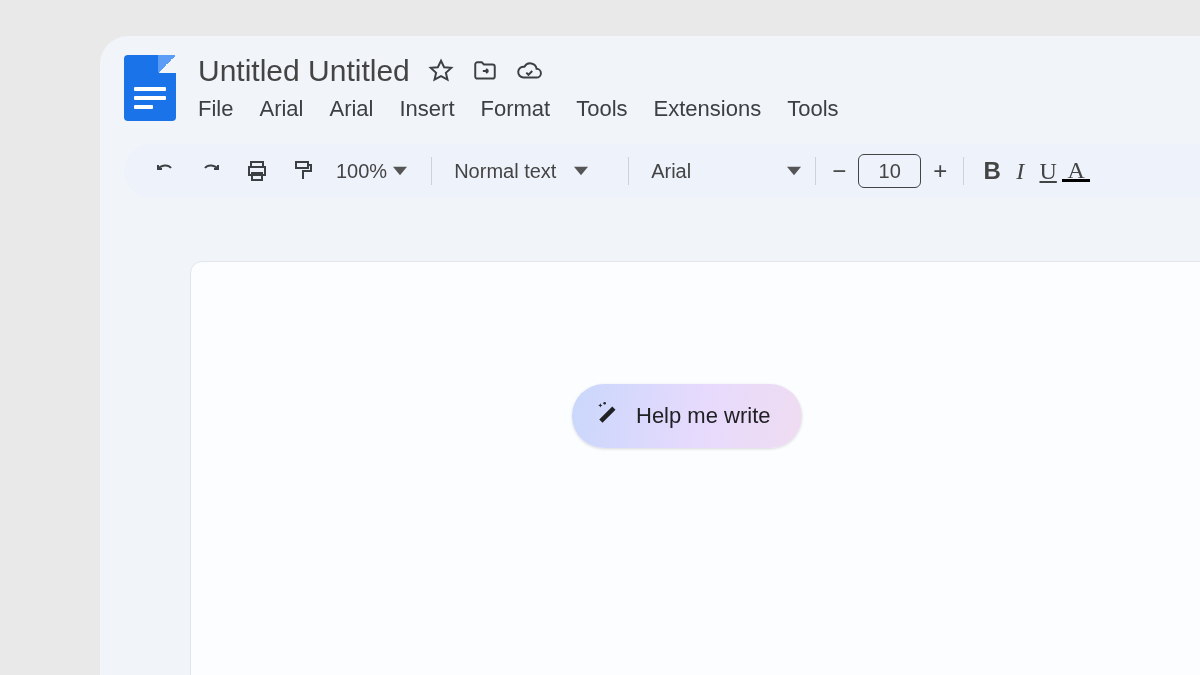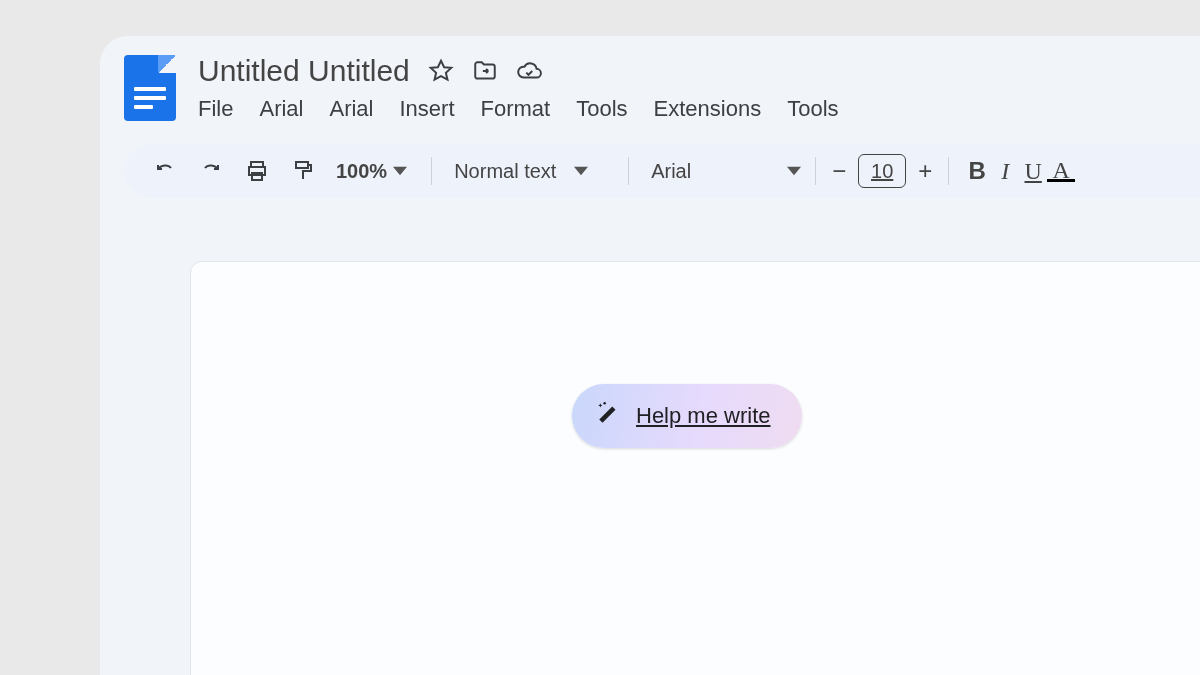--- a/index.html
+++ b/index.html
@@ -34,43 +34,43 @@
     .toolbar{
       margin: 22px 24px 0 24px; height: 54px;
       background:#eef2fa; border-radius: 30px;
       display:flex; align-items:center; padding: 0 18px;
       font-size:20px; color:#444;
     }
     .tbtn{ width:34px; height:34px; display:flex; align-items:center; justify-content:center; margin: 0 6px; cursor:pointer;}
     .tbtn svg{ width:24px; height:24px; stroke:#3c4043; fill:none; stroke-width:2;}
     .caret{ margin-left:6px;}
     .caret svg{width:14px;height:14px; fill:#555;}
-    .zoomgroup{ display:flex; align-items:center; margin:4px 10px; cursor:pointer;font-weight:bold;}
+    .zoomgroup{ display:flex; align-items:center; margin:4px 10px; cursor:pointer;}
     .vsep{ width:1px; height:28px; background:#cbd2dc; margin:0 14px;}
     .seltext{ display:flex; align-items:flex-start; cursor:pointer;margin-left:8px;}
     .fontgroup{ min-width:150px; }
     .sizewrap{ display:flex; align-items:center; gap:10px;}
     .sizewrap .pm{ font-size:24px; width:18px; text-align:center; cursor:pointer;}
-    .sizebox{ width:48px; height:34px; border:1.5px solid #444; border-radius:6px; display:flex; align-items:center; justify-content:center; font-size:20px;text-decoration:underline;}
+    .sizebox{ width:63px; height:34px; border:1.5px solid #444; border-radius:6px; display:flex; align-items:center; justify-content:center; font-size:20px;}
     .fmt{ width:28px; text-align:center; font-family: "Times New Roman", serif; font-size:24px; cursor:pointer;}
     .bold{ font-weight:900; font-family: Arial;}
     .italic{ font-style:italic;}
 
     
     .canvas{ position:absolute; top:225px; left:90px; width:1200px; height:600px; background:#fcfdff; border-radius:12px; border:1px solid #e2e6ec;}
 
     
     .pill{
       position:absolute; top:348px; left:472px;
       height:64px; padding: 0 32px 0 24px;
       display:flex; align-items:center; gap:14px;
       border-radius:40px; cursor:pointer;
       background: linear-gradient(100deg, #c9d7fb 0%, #e6dafd 55%, #efdcf1 100%);
       box-shadow: 0 1px 3px rgba(0,0,0,.15);
-      font-size:22px; color:#202124;text-decoration:underline;
+      font-size:22px; color:#202124;
     }
     .pill svg{ width:26px; height:26px; }
   </style>
 </head>
 <body>
 
 <div class="frame">
 
   <div class="titlebar">
     <div class="docicon">

